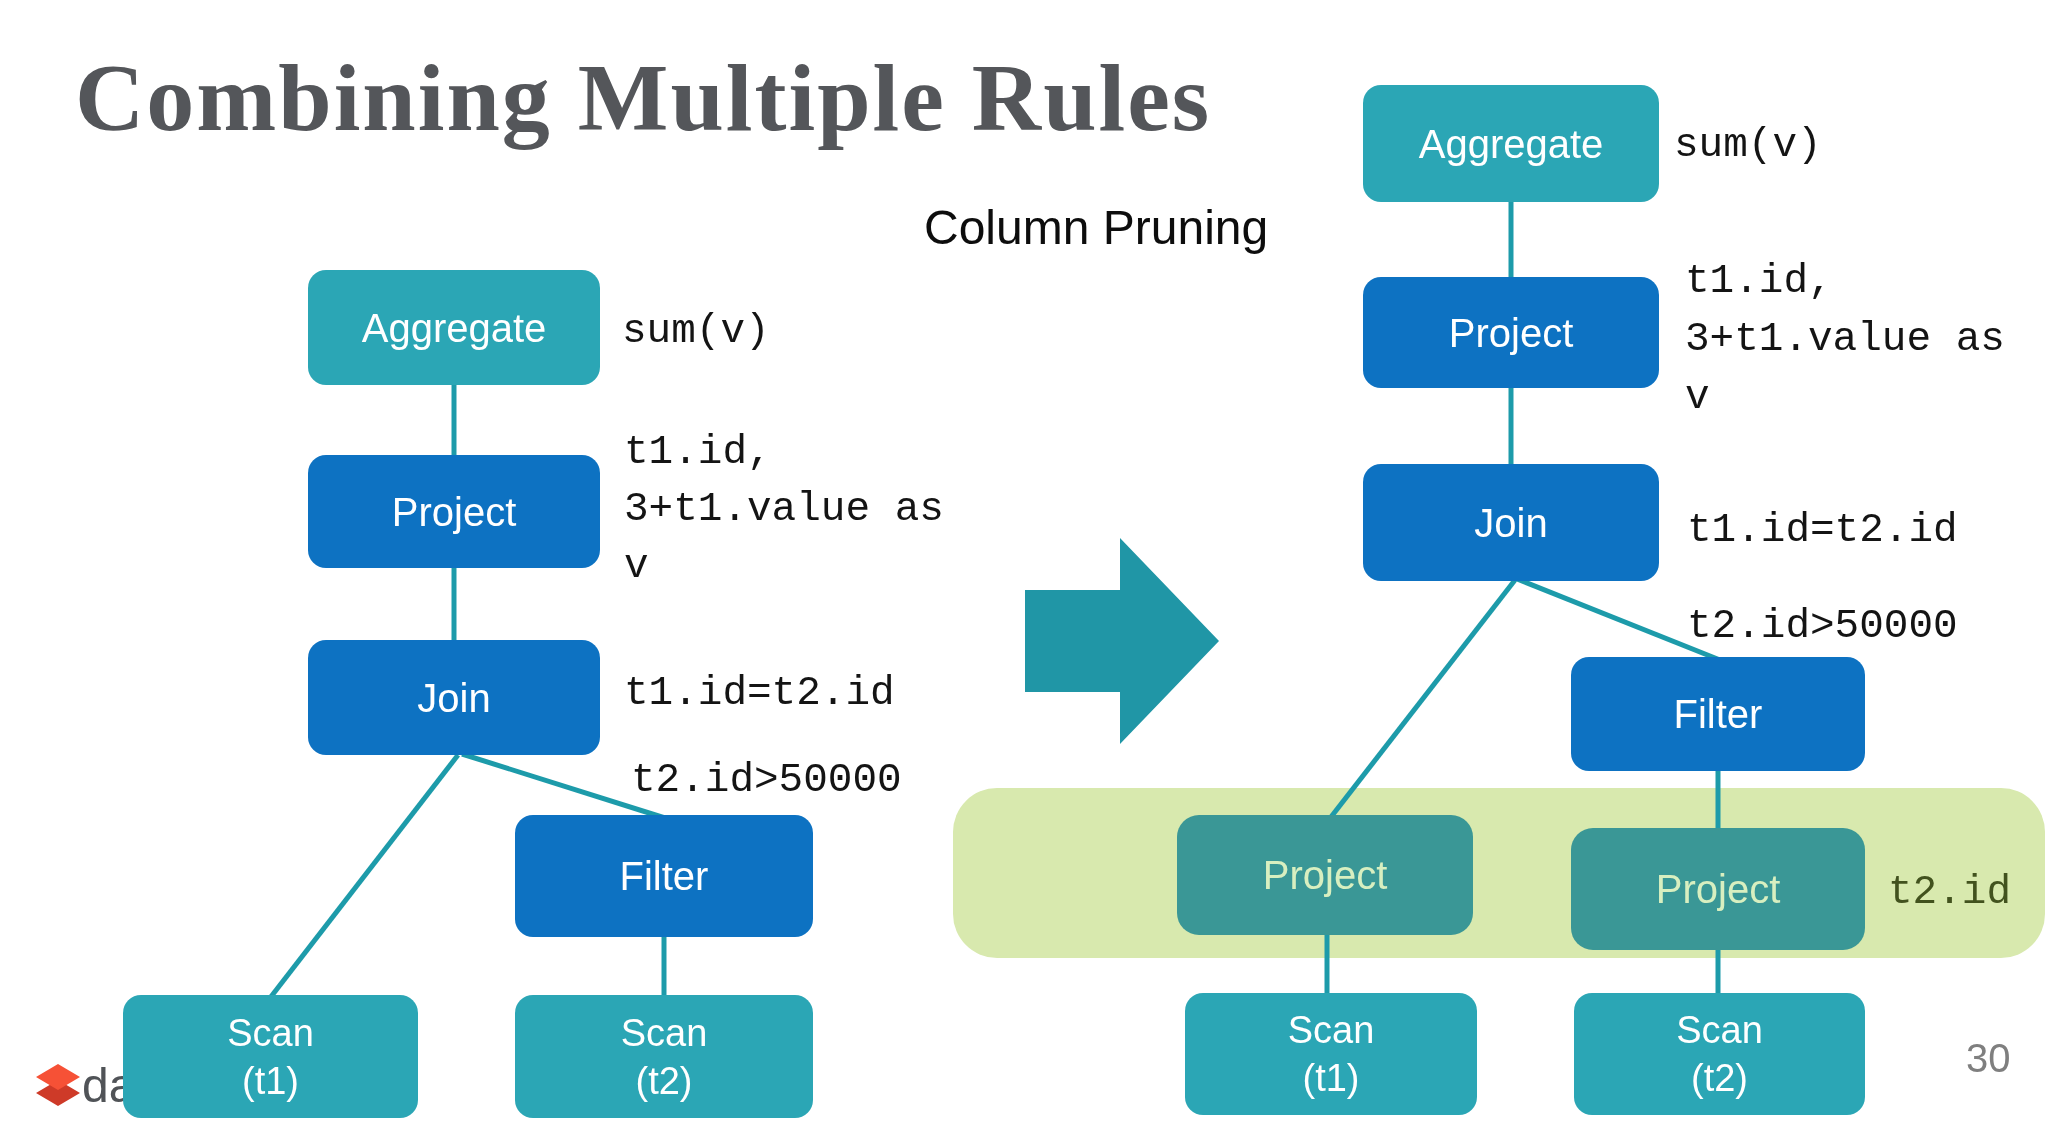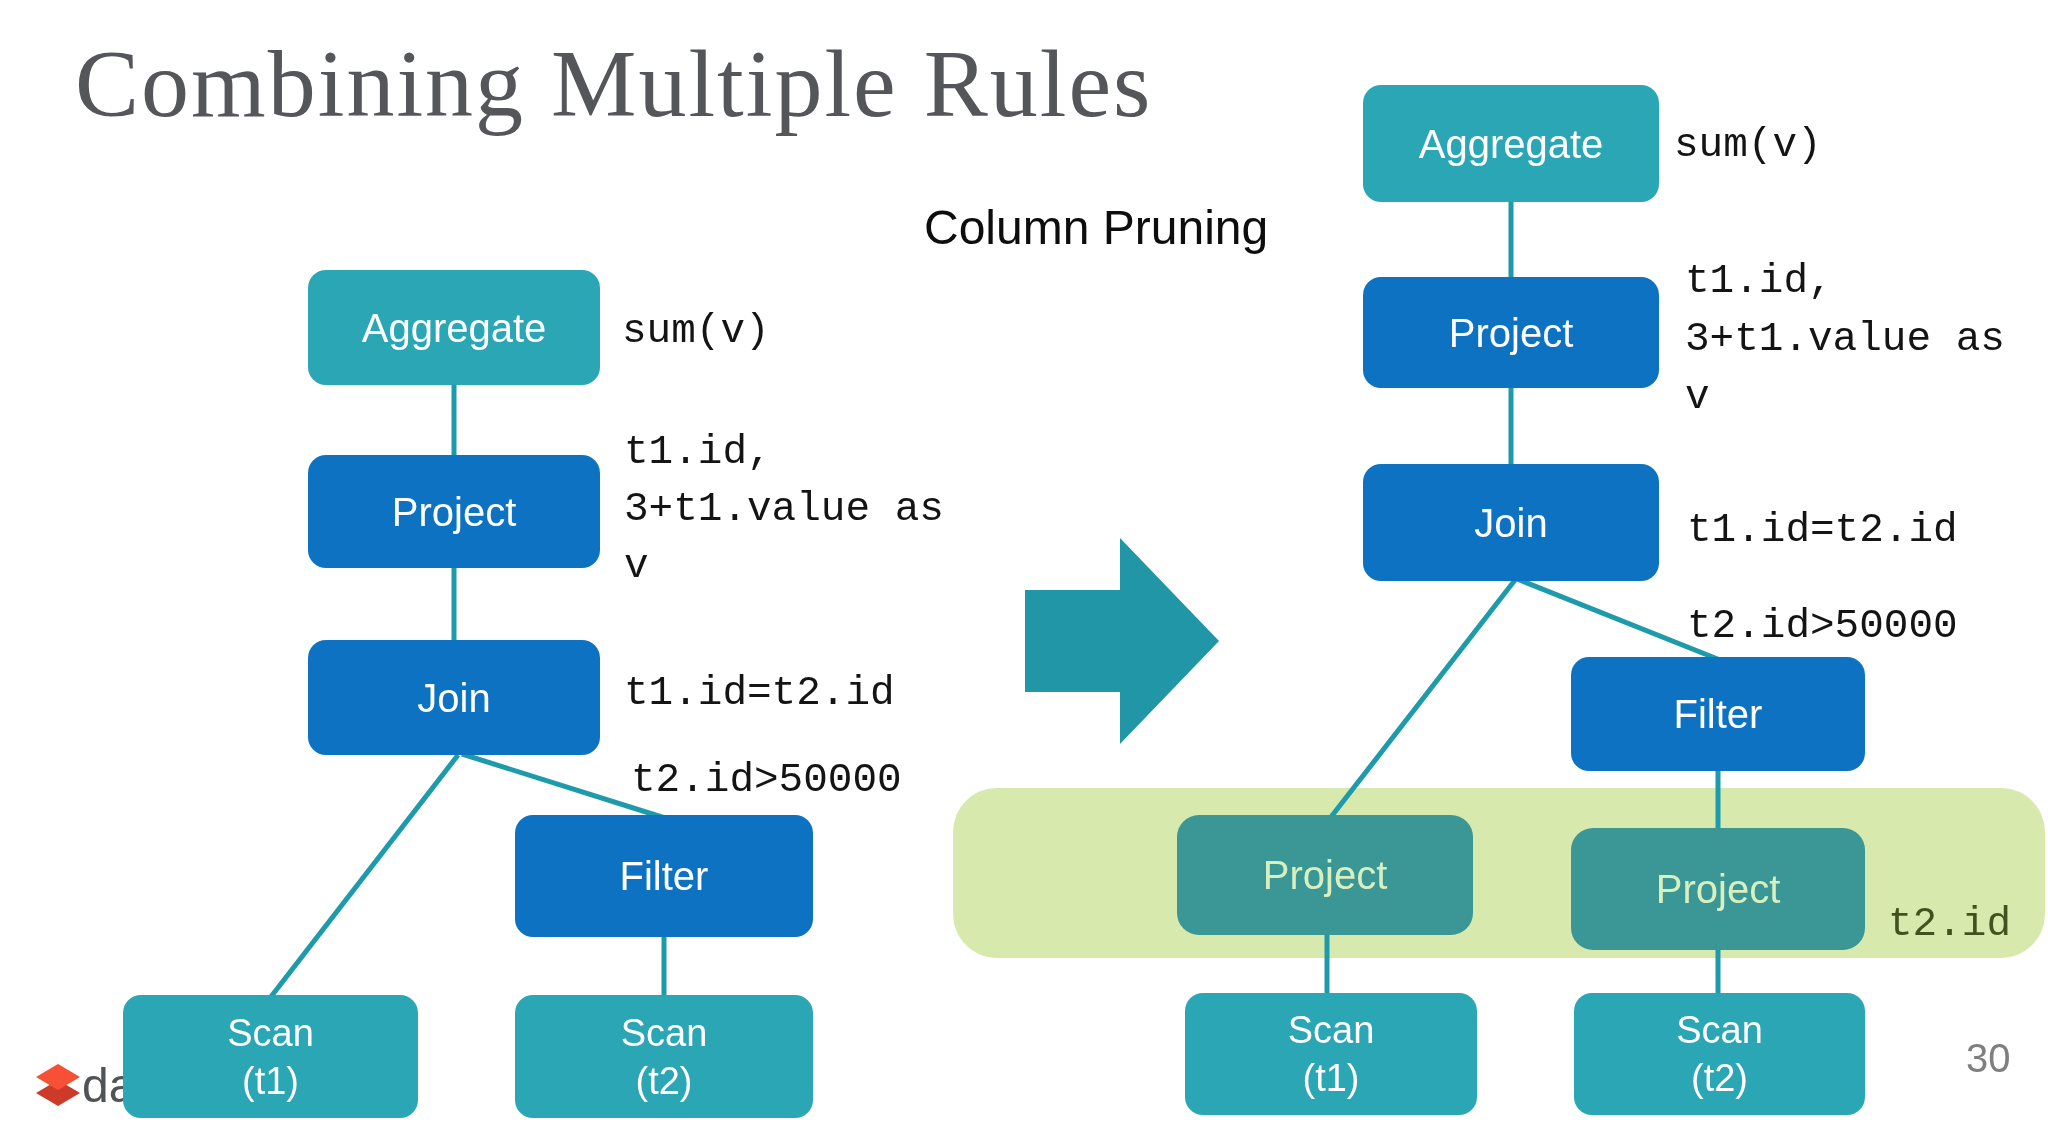--- a/index.html
+++ b/index.html
@@ -1,22 +1,22 @@
 <!DOCTYPE html>
 <html style="--node_teal: #2BA6B5; --node_blue: #0D72C2; --node_dark_teal: #3A9796; --band_green: #D8E9AE; --line_teal: #1D9BAA; --arrow_teal: #2096A6;"><head>
 <meta charset="utf-8">
 <style>
   html,body{margin:0;padding:0;background:#fff;}
   .slide{
     position:relative;width:2048px;height:1126px;background:#ffffff;
     overflow:hidden;font-family:"Liberation Sans",sans-serif;
   }
   .title{
-    position:absolute;left:75px;top:28px;
-    font-family:"Liberation Serif",serif;font-weight:400;
+    position:absolute;left:75px;top:42px;
+    font-family:"Liberation Serif",serif;font-weight:700;
     font-size:96px;color:#54565A;letter-spacing:2px;white-space:nowrap;
   }
   .subtitle{
     position:absolute;left:924px;top:200px;
     font-size:48px;color:#0d0d0d;white-space:nowrap;
   }
   .node{
     position:absolute;display:flex;align-items:center;justify-content:center;
     color:#ffffff;font-size:40px;border-radius:18px;z-index:3;
     text-align:center;white-space:pre-line;line-height:48px;
@@ -66,21 +66,21 @@
   .r-filter {left:1571px;top:657px;width:294px;height:114px;}
   .r-pproj1 {left:1177px;top:815px;width:296px;height:120px;z-index:3;}
   .r-pproj2 {left:1571px;top:828px;width:294px;height:122px;z-index:3;}
   .r-scan1  {left:1185px;top:993px;width:292px;height:122px;font-size:38px;}
   .r-scan2  {left:1574px;top:993px;width:291px;height:122px;font-size:38px;}
   .ra-sum   {left:1674px;top:117px;}
   .ra-proj  {left:1685px;top:252px;line-height:58px;}
   .ra-join  {left:1687px;top:502px;}
   .ra-filter{left:1687px;top:598px;}
   .ra-pp1   {left:975px;top:825px;}
-  .ra-pp2   {left:1888px;top:864px;margin-top:32px;}
+  .ra-pp2   {left:1888px;top:864px;}
 </style>
 </head>
 <body>
 
 <div class="slide">
 
   <div class="title">Combining Multiple Rules</div>
   <div class="subtitle">Column Pruning</div>
 
   <div class="band"></div>

